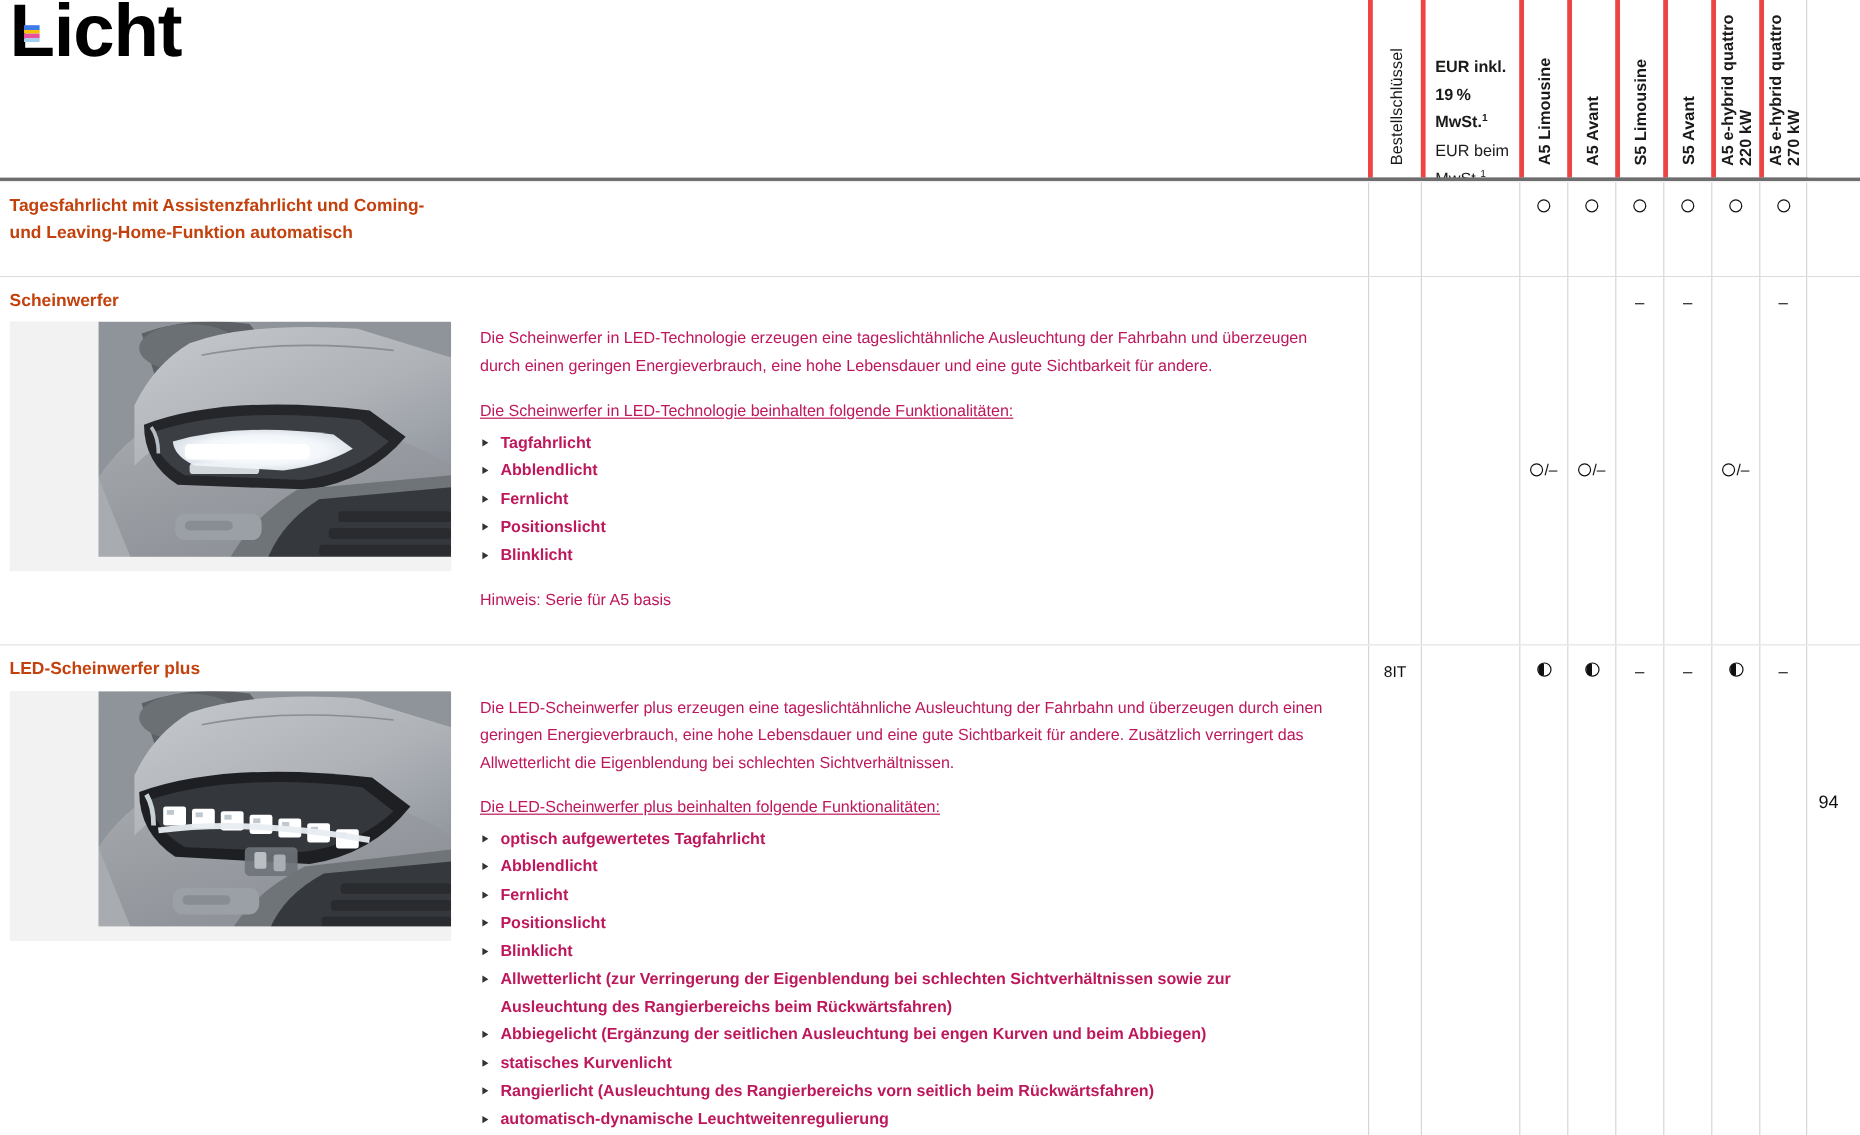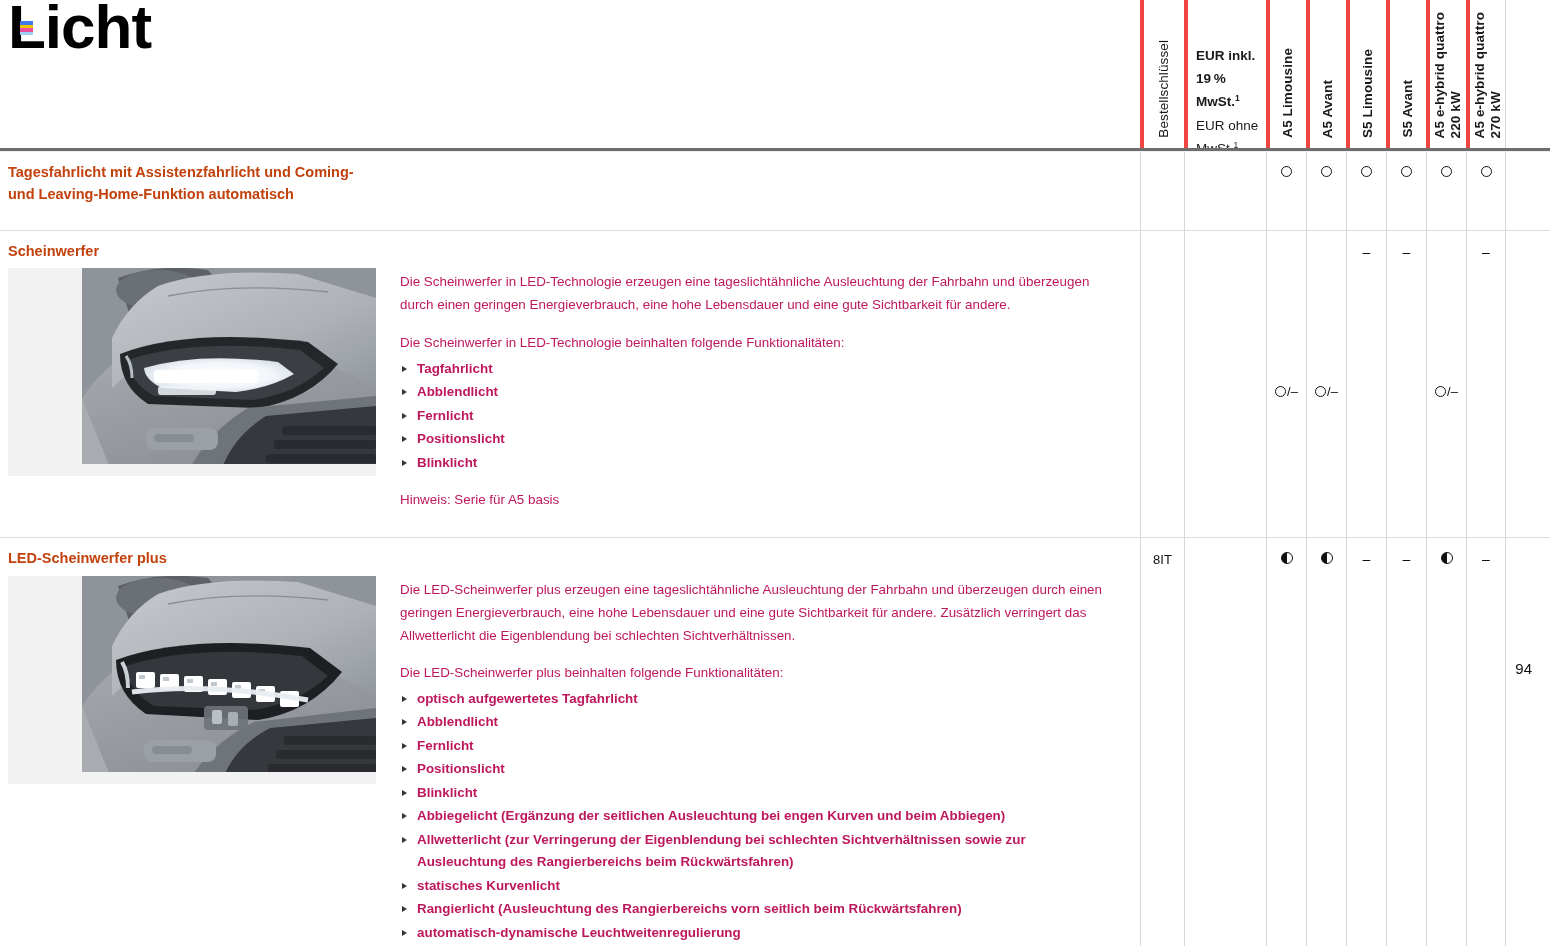--- a/index.html
+++ b/index.html
@@ -190,21 +190,21 @@
   .desc {
     padding-left: 24px;
     padding-right: 14px;
     padding-top: 2px;
     font-size: 13.4px;
     line-height: 1.72;
     color: #be185d;
     max-width: 740px;
   }
   .desc p { margin: 0 0 14px 0; }
-  .desc p.tight { margin-bottom: 4px; }
+  .desc p.tight { margin-bottom: 4px; text-decoration: underline; }
   .desc ul {
     list-style: none;
     margin: 0 0 14px 0;
     padding: 0;
   }
   .desc li {
     position: relative;
     padding-left: 17px;
     margin-bottom: 1px;
     line-height: 1.68;
@@ -246,21 +246,21 @@
   </div>
 
   <div class="head-cols">
     <div class="head-cell w-order">
       <span class="vert thin">Bestellschlüssel</span>
     </div>
     <div class="head-cell w-price">
       <div class="price-lines">
         <div class="b">EUR inkl.</div>
         <div class="b"><span>19 % MwSt.</span><sup>1</sup></div>
-        <div class="n">EUR ohne</div>
+        <div class="n">EUR beim</div>
         <div class="n"><span>MwSt.</span><sup>1</sup></div>
       </div>
     </div>
     <div class="head-cell w-model">
       <span class="vert bold">A5 Limousine</span>
     </div>
     <div class="head-cell w-model">
       <span class="vert bold">A5 Avant</span>
     </div>
     <div class="head-cell w-model">
@@ -467,22 +467,22 @@
           </div>
           <div class="desc">
             <p>Die LED-Scheinwerfer plus erzeugen eine tageslichtähnliche Ausleuchtung der Fahrbahn und überzeugen durch einen geringen Energieverbrauch, eine hohe Lebensdauer und eine gute Sichtbarkeit für andere. Zusätzlich verringert das Allwetterlicht die Eigenblendung bei schlechten Sichtverhältnissen.</p>
             <p class="tight">Die LED-Scheinwerfer plus beinhalten folgende Funktionalitäten:</p>
             <ul>
               <li>optisch aufgewertetes Tagfahrlicht</li>
               <li>Abblendlicht</li>
               <li>Fernlicht</li>
               <li>Positionslicht</li>
               <li>Blinklicht</li>
+              <li>Allwetterlicht (zur Verringerung der Eigenblendung bei schlechten Sichtverhältnissen sowie zur Ausleuchtung des Rangierbereichs beim Rückwärtsfahren)</li>
               <li>Abbiegelicht (Ergänzung der seitlichen Ausleuchtung bei engen Kurven und beim Abbiegen)</li>
-              <li>Allwetterlicht (zur Verringerung der Eigenblendung bei schlechten Sichtverhältnissen sowie zur Ausleuchtung des Rangierbereichs beim Rückwärtsfahren)</li>
               <li>statisches Kurvenlicht</li>
               <li>Rangierlicht (Ausleuchtung des Rangierbereichs vorn seitlich beim Rückwärtsfahren)</li>
               <li>automatisch-dynamische Leuchtweitenregulierung</li>
 
             </ul>
 
           </div>
         </div>
       </div>
       <div class="row-cols">

